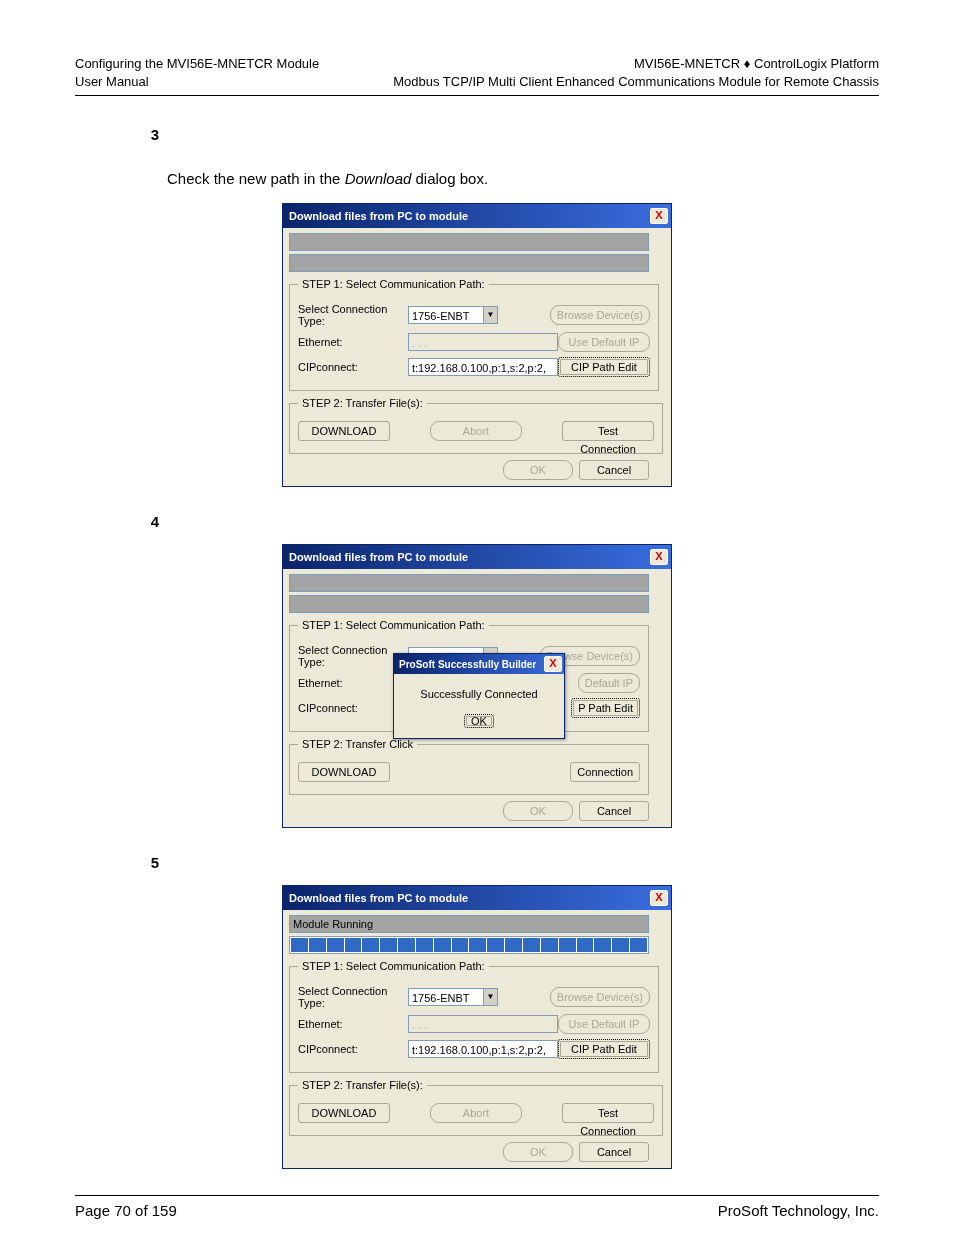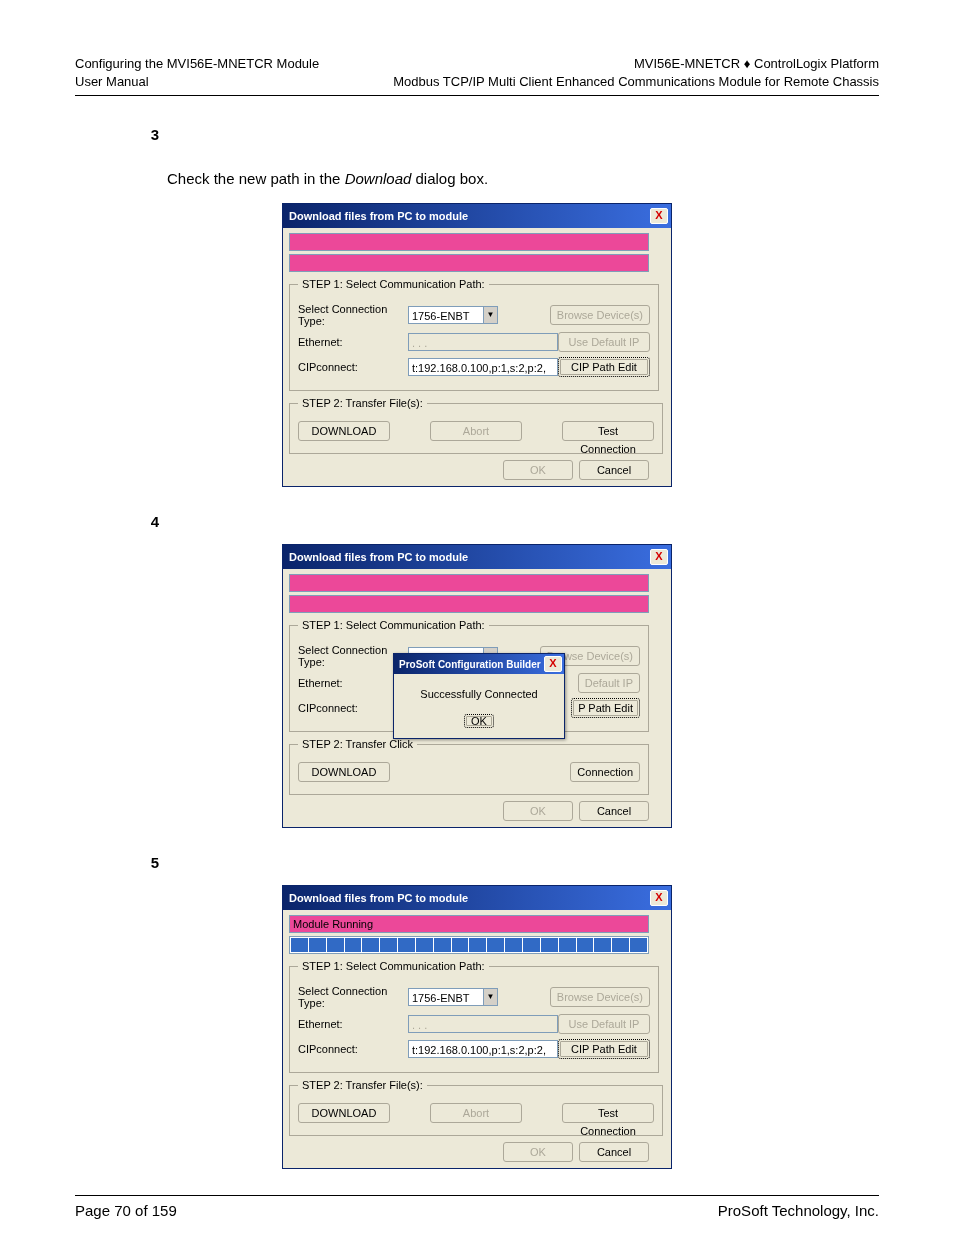--- a/index.html
+++ b/index.html
@@ -86,21 +86,21 @@
     font-size: 11px;
     line-height: 12px;
     text-align: center;
     border-radius: 2px;
     font-family: Arial, sans-serif;
   }
   .dbody {
     padding: 2px 22px 6px 6px;
   }
   .status-field {
-    background: #ec4899;
+    background: #a3a3a3;
     border: 1px solid #7f9db9;
     height: 16px;
     margin: 3px 0;
     padding: 0 3px;
     font-size: 11px;
     line-height: 16px;
     color: #000;
   }
   .progress-bar {
     height: 14px;
@@ -182,21 +182,21 @@
     min-width: 92px;
     background: #ece9d8;
     border: 1px solid #aca899;
     border-radius: 3px;
     font-size: 11px;
     padding: 0 6px;
     text-align: center;
     line-height: 18px;
     box-sizing: border-box;
   }
-  .xp-btn.disabled { color: #aca899; }
+  .xp-btn.disabled { color: #aca899; border-radius: 9px; }
   .xp-btn.focus {
     border: 1px dotted #000;
     outline: 1px solid #aca899;
     outline-offset: -3px;
   }
   .btn-row {
     display: flex;
     justify-content: flex-end;
     gap: 6px;
     margin-top: 6px;
@@ -367,21 +367,21 @@
           </fieldset>
 
           <div class="btn-row">
             <div class="xp-btn disabled" style="min-width:70px;">OK</div>
             <div class="xp-btn" style="min-width:70px;">Cancel</div>
           </div>
         </div>
 
         <div class="popup" style="top:108px;left:110px;">
           <div class="titlebar">
-            <span>ProSoft Configuration Builder</span>
+            <span>ProSoft Successfully Builder</span>
             <span class="title-x">X</span>
           </div>
           <div class="pbody">
             <div>Successfully Connected</div>
             <div class="ok-wrap">
               <span class="xp-btn focus" style="min-width:60px;">OK</span>
             </div>
           </div>
         </div>
       </div>

